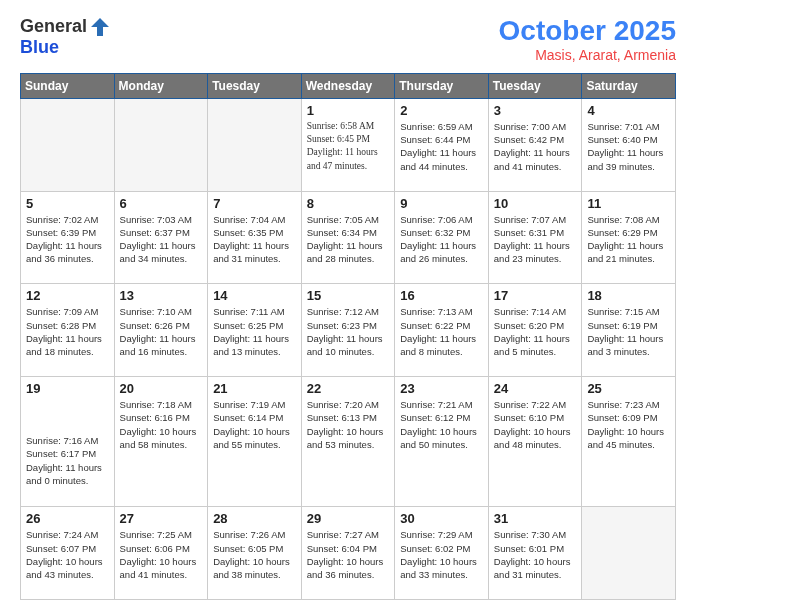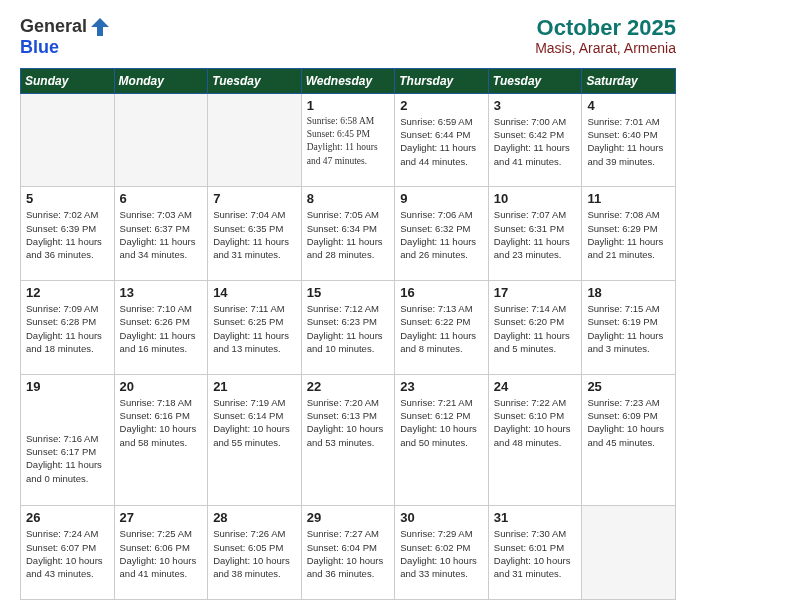--- a/index.html
+++ b/index.html
@@ -36,45 +36,44 @@
     .logo-blue { color: #1d4ed8; }
     .logo-icon {
       width: 22px;
       height: 22px;
       margin-left: 2px;
     }
     .title-block {
       text-align: right;
     }
     .cal-title {
-      font-size: 22px;
+      font-size: 28px;
       font-weight: bold;
-      color: #0f766e;
+      color: #3b82f6;
       line-height: 1.1;
     }
     .cal-subtitle {
       font-size: 14px;
-      color: #7f1d1d;
+      color: #ef4444;
     }
     .calendar {
       flex: 1;
       border: 1px solid #ccc;
       border-collapse: collapse;
       width: 100%;
       table-layout: fixed;
     }
     .calendar th {
-      background: #14532d;
+      background: #737373;
       color: #fff;
       font-size: 12px;
       font-weight: bold;
       padding: 5px 4px;
       text-align: left;
       border: 1px solid #1e5a9a;
-      font-style: italic;
     }
     .calendar td {
       border: 1px solid #ccc;
       vertical-align: top;
       padding: 4px 5px;
       font-size: 10px;
       color: #333;
       height: 82px;
       background: #fff;
     }

